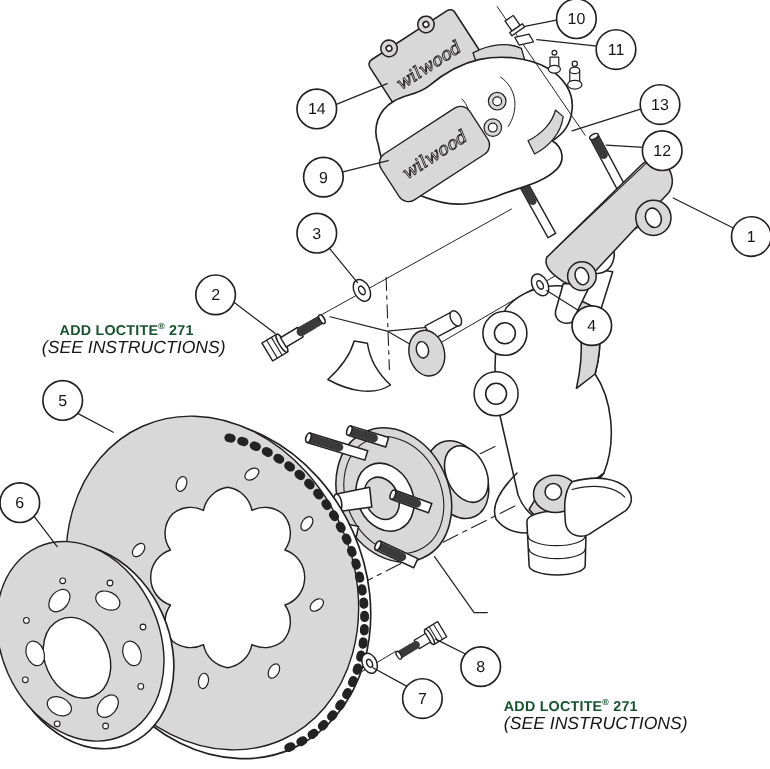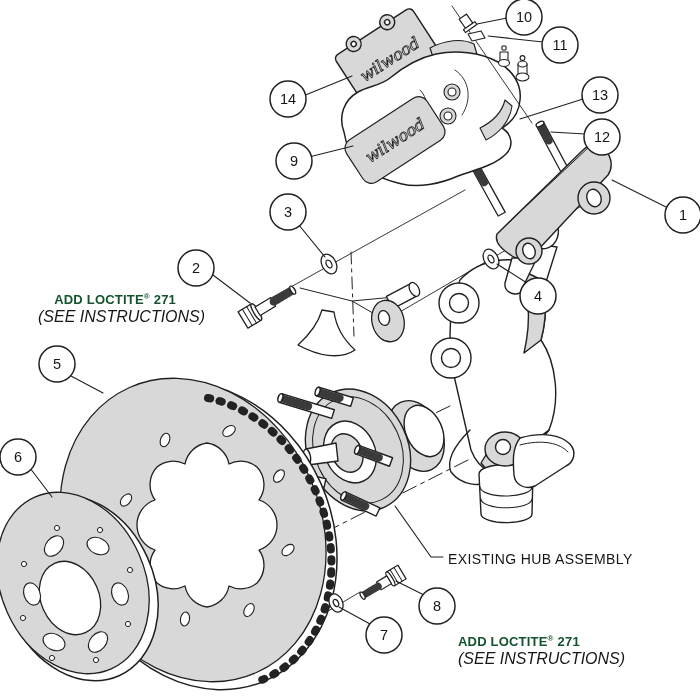--- a/index.html
+++ b/index.html
@@ -336,14 +336,13 @@
   <div class="overlay-label right-align" style="left:38px;top:250px;width:138px;">
     <div class="loctite-main"><span>ADD LOCTITE</span><sup>®</sup> <span>271</span></div>
     <div class="loctite-note">(SEE INSTRUCTIONS)</div>
   </div>
 
   <div class="overlay-label" style="left:458px;top:592px;">
     <div class="loctite-main"><span>ADD LOCTITE</span><sup>®</sup> <span>271</span></div>
     <div class="loctite-note">(SEE INSTRUCTIONS)</div>
   </div>
 
-  <div class="overlay-label hub-label" style="left:448px;top:551px;">EXISTING HUB ASSEMBLY</div>
 </div>
 
 </body></html>

